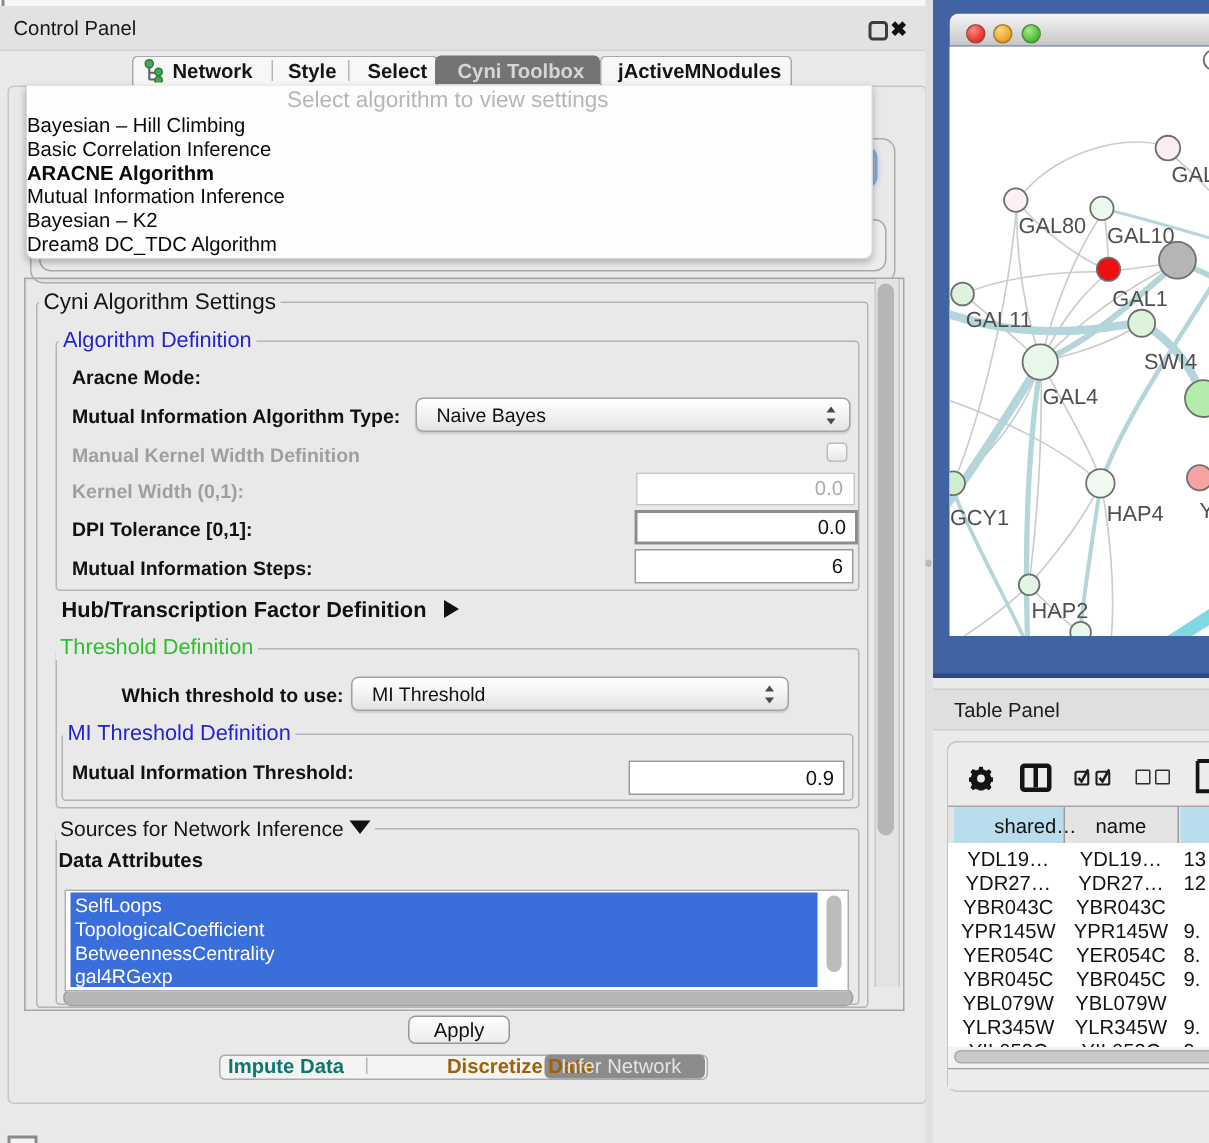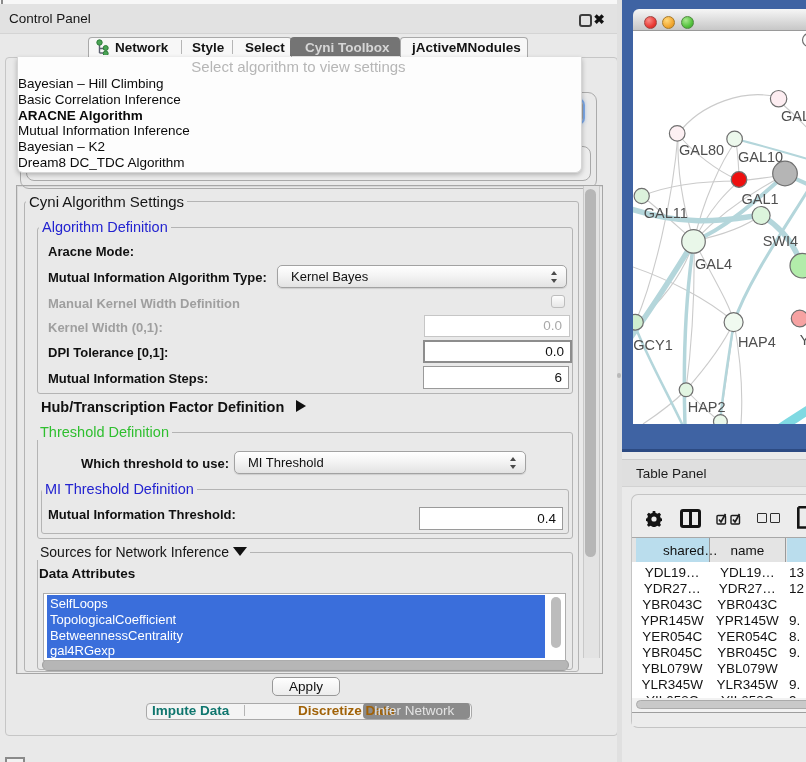--- a/index.html
+++ b/index.html
@@ -67,21 +67,21 @@
   <div class="grp" style="left:24px;top:201px;width:553px;height:469px;">
     <div class="grplbl" style="left:1px;color:#151515;font-size:15px;">Cyni Algorithm Settings</div>
   </div>
 
   <div class="grp" style="left:37px;top:227px;width:534px;height:165px;text-align:right;">
     <div class="grplbl" style="left:1px;color:#2323d0;">Algorithm Definition</div>
   </div>
   <div class="abs b" style="left:48px;top:244px;font-size:13px;color:#111;">Aracne Mode:</div>
   <div class="abs b" style="left:48px;top:269.5px;font-size:13px;color:#111;">Mutual Information Algorithm Type:</div>
   <div class="combo" style="left:277px;top:264.5px;width:288px;height:21px;">
-    <span class="ct">Kernel Bayes</span>
+    <span class="ct">Naive Bayes</span>
       <span class="spin">
         <span class="u"></span>
         <span class="d"></span>
       </span>
   </div>
   <div class="abs b glbl" style="left:48px;top:295.5px;font-size:13px;">Manual Kernel Width Definition</div>
   <div class="abs" style="left:551px;top:295px;width:12px;height:11px;border:1px solid #bdbdbd;border-radius:3px;background:linear-gradient(#fdfdfd,#e7e7e7);"></div>
   <div class="abs b glbl" style="left:48px;top:319.5px;font-size:13px;">Kernel Width (0,1):</div>
   <div class="field" style="left:424px;top:315px;width:144px;height:20px;border:1px solid #c6c6c6;line-height:20px;color:#a9a9a9;"><span style="padding-right:7px;">0.0</span></div>
   <div class="abs b" style="left:48px;top:345px;font-size:13px;color:#111;">DPI Tolerance [0,1]:</div>
@@ -100,21 +100,21 @@
     <span class="ct">MI Threshold</span>
       <span class="spin">
         <span class="u"></span>
         <span class="d"></span>
       </span>
   </div>
   <div class="grp" style="left:41px;top:489px;width:526px;height:43px;">
     <div class="grplbl" style="left:0px;color:#2323d0;">MI Threshold Definition</div>
   </div>
   <div class="abs b" style="left:48px;top:507px;font-size:13px;color:#111;">Mutual Information Threshold:</div>
-  <div class="field" style="left:419px;top:507px;width:142px;height:21px;border:1px solid #9a9a9a;line-height:21px;"><span style="padding-right:6px;">0.4</span></div>
+  <div class="field" style="left:419px;top:507px;width:142px;height:21px;border:1px solid #9a9a9a;line-height:21px;"><span style="padding-right:6px;">0.9</span></div>
 
   <div class="grp" style="left:37px;top:552px;width:534px;height:116px;">
     <div class="grplbl" style="left:-1px;color:#151515;font-size:14px;">Sources for Network Inference <span style="display:inline-block;width:0;height:0;border-left:7px solid transparent;border-right:7px solid transparent;border-top:9px solid #111;vertical-align:1px;"></span></div>
   </div>
   <div class="abs b" style="left:39px;top:566px;font-size:13.5px;color:#111;">Data Attributes</div>
   <div class="abs" style="left:43px;top:593px;width:521px;height:66px;background:#fff;border:1px solid #adadad;"></div>
   <div class="abs" style="left:47px;top:594.5px;width:498px;height:63.5px;background:#3a6edb;"></div>
   <div class="abs" style="left:50px;top:596px;font-size:13px;line-height:15.8px;color:#fff;">SelfLoops<br>TopologicalCoefficient<br>BetweennessCentrality<br>gal4RGexp</div>
   <div class="abs" style="left:551px;top:597px;width:10px;height:51px;background:#bcbcbc;border-radius:5px;"></div>
 

